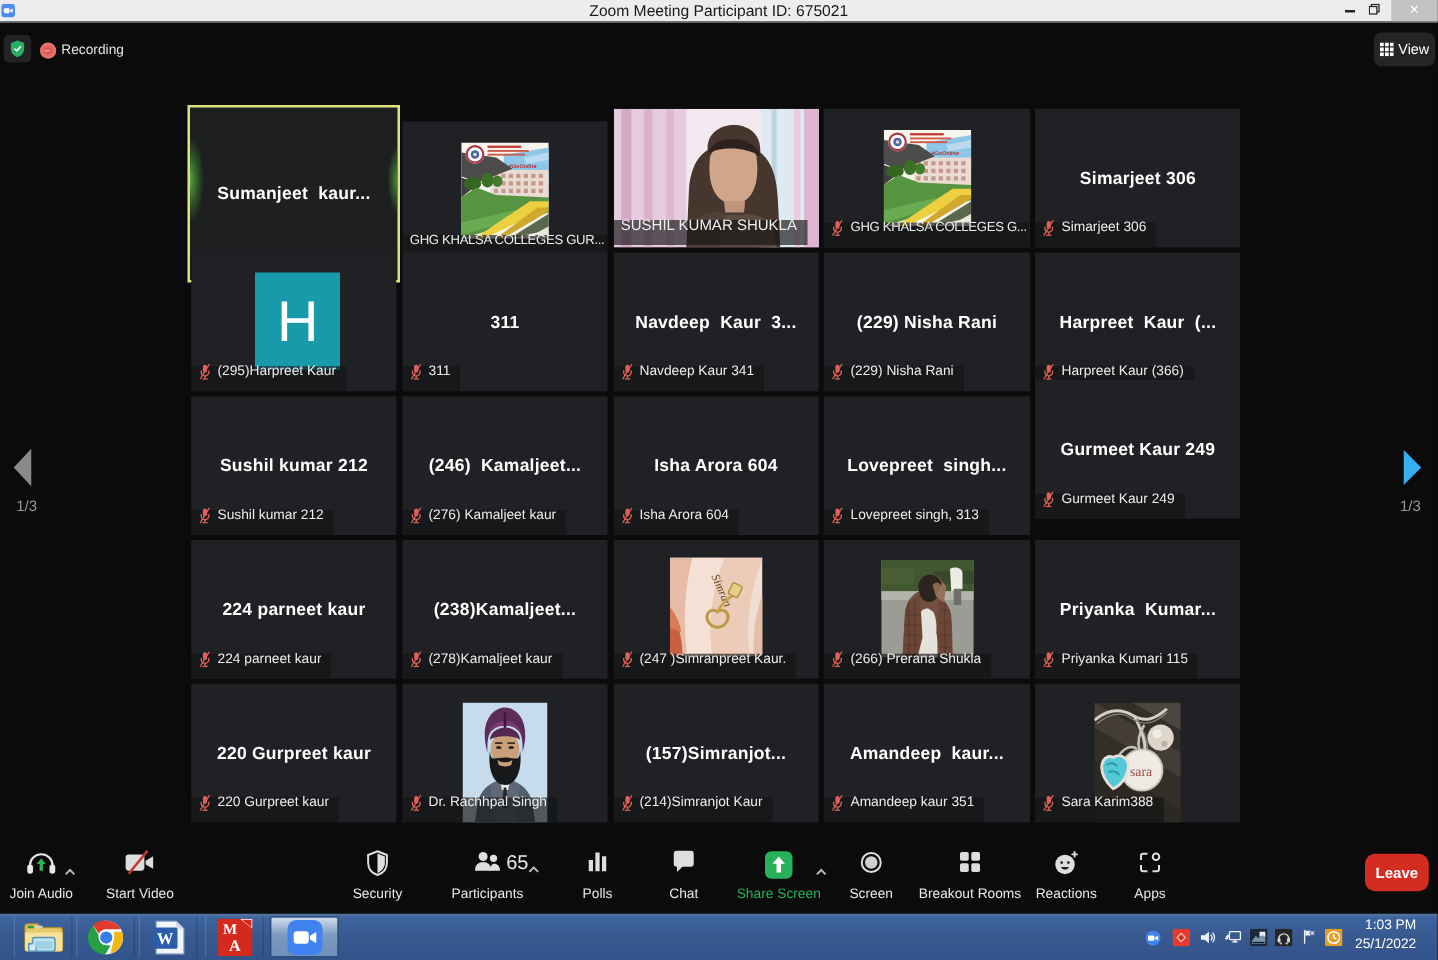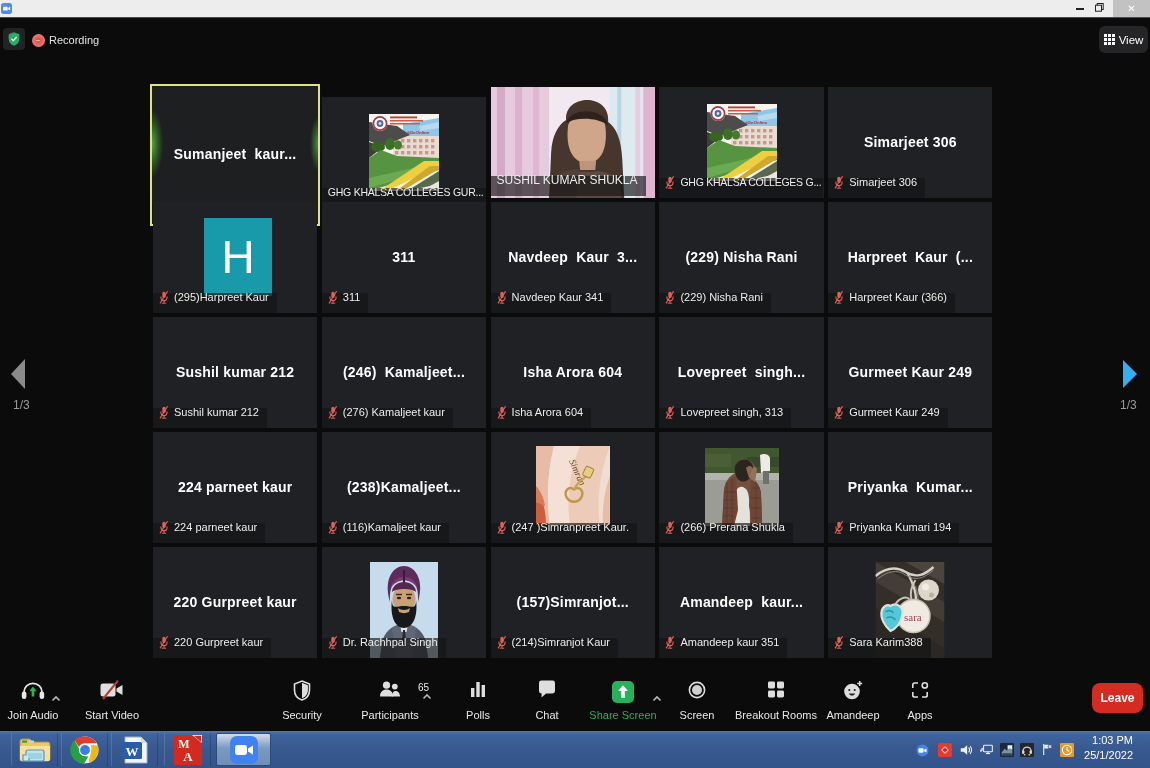--- a/index.html
+++ b/index.html
@@ -16,35 +16,36 @@
 .lab span {overflow:hidden}
 .cimg {position:absolute;left:50%;transform:translateX(-50%)}
 #arrL {position:absolute;left:11px;top:359px;width:0;height:0;border-top:15.5px solid transparent;border-bottom:15.5px solid transparent;border-right:14.5px solid #8a8a8a}
 #arrR {position:absolute;left:1123px;top:360px;width:0;height:0;border-top:14.5px solid transparent;border-bottom:14.5px solid transparent;border-left:14.5px solid #35aef3}
 .pnum {position:absolute;color:#9a9a9a;font-size:12px}
 #viewbtn {position:absolute;left:1099px;top:26px;width:49px;height:27px;background:#252527;border-radius:6px;color:#fff;font-size:11.5px;display:flex;align-items:center;justify-content:center;gap:4px}
 .tbi {position:absolute;top:676px;transform:translateX(-50%);text-align:center;width:130px}
 .tbi .ticon {position:absolute;left:50%;transform:translateX(-50%);top:4px;height:24px}
 .tbi .tlab {position:absolute;left:0;right:0;top:33px;font-size:11px;color:#e8e8e8}
 .tbi .caret {position:absolute}
-.n65 {position:absolute;left:93px;top:6px;font-size:10px;color:#e8e8e8}
+.n65 {position:absolute;left:80px;top:6px;font-size:16px;color:#e8e8e8}
 #leave {position:absolute;left:1092px;top:683px;width:51px;height:30px;background:#d42c21;border-radius:8px;color:#fff;font-size:12px;font-weight:bold;text-align:center;line-height:30px}
 #taskbar {position:absolute;left:0;top:731px;width:1150px;height:37px;background:linear-gradient(#54779f 0%,#3d639f 10%,#38598e 50%,#33548b 100%)}
 .tkb {position:absolute;top:2px;width:47px;height:33px;border-left:1px solid rgba(255,255,255,0.13);border-right:1px solid rgba(0,0,0,0.18);display:flex;align-items:center;justify-content:center}
 .tkb.on {background:linear-gradient(rgba(235,243,250,0.85),rgba(180,205,230,0.55) 45%,rgba(150,180,215,0.6));border:1px solid #2a4a78;border-radius:2px}
 .tri {position:absolute}
 #clock {position:absolute;right:17px;top:733px;text-align:right;color:#fff;font-size:11px;line-height:15px}
 </style></head>
 <body>
 <div id="tbar">
   <svg width="11" height="11" viewBox="0 0 24 24" style="position:absolute;left:1px;top:3px">
       <rect width="24" height="24" rx="6" fill="#4a8cf0"></rect>
       <rect x="4.5" y="8" width="10" height="8.5" rx="2" fill="#fff"></rect>
       <path d="M15.5 10.8 L20 8.4 V15.8 L15.5 13.4 Z" fill="#fff"></path>
     </svg>
+  <div class="ttl">Zoom Meeting Participant ID: 675021</div>
   <div style="position:absolute;right:66px;top:8px;width:8px;height:2px;background:#222"></div>
   <svg width="9" height="9" viewBox="0 0 9 9" style="position:absolute;right:46px;top:3px">
       <rect x="2.2" y="0.5" width="6" height="6" fill="none" stroke="#222" stroke-width="1"></rect>
       <rect x="0.5" y="2.2" width="6" height="6" fill="#eee" stroke="#222" stroke-width="1"></rect>
     </svg>
   <div id="closebtn">✕</div>
 </div>
 <div style="position:absolute;left:3px;top:28px;width:22px;height:22px;background:#232325;border-radius:4px"></div>
 <svg width="12" height="14" viewBox="0 0 18 21" style="position:absolute;left:8px;top:32px">
     <path d="M9 0.5 L17 3.5 V10 C17 15.5 13.8 19 9 20.6 C4.2 19 1 15.5 1 10 V3.5 Z" fill="#27ae60"></path>
@@ -361,21 +362,21 @@
           <rect x="3.3" y="0.7" width="3.4" height="6.3" rx="1.7"></rect>
           <path d="M1.4 5.4v1.2a3.6 3.6 0 0 0 7.2 0V5.4H7.5v1.2a2.5 2.5 0 0 1-5 0V5.4z"></path>
           <rect x="4.4" y="10" width="1.2" height="1.8"></rect>
           <rect x="2.8" y="11.7" width="4.4" height="1"></rect>
         </g>
         <line x1="1" y1="12.4" x2="8.6" y2="0.2" stroke="#e0605a" stroke-width="1.1"></line>
       </svg>
       <span>Lovepreet singh, 313</span>
     </div>
   </div>
-<div class="tile" style="left:828.2px;top:317px">
+<div class="tile" style="left:828.2px;top:304px">
     <div class="nm">Gurmeet Kaur 249</div>
     <div class="lab" style="">
       <svg class="mic" width="10" height="13" viewBox="0 0 10 13">
         <g fill="#e0605a">
           <rect x="3.3" y="0.7" width="3.4" height="6.3" rx="1.7"></rect>
           <path d="M1.4 5.4v1.2a3.6 3.6 0 0 0 7.2 0V5.4H7.5v1.2a2.5 2.5 0 0 1-5 0V5.4z"></path>
           <rect x="4.4" y="10" width="1.2" height="1.8"></rect>
           <rect x="2.8" y="11.7" width="4.4" height="1"></rect>
         </g>
         <line x1="1" y1="12.4" x2="8.6" y2="0.2" stroke="#e0605a" stroke-width="1.1"></line>
@@ -403,21 +404,21 @@
     <div class="lab" style="">
       <svg class="mic" width="10" height="13" viewBox="0 0 10 13">
         <g fill="#e0605a">
           <rect x="3.3" y="0.7" width="3.4" height="6.3" rx="1.7"></rect>
           <path d="M1.4 5.4v1.2a3.6 3.6 0 0 0 7.2 0V5.4H7.5v1.2a2.5 2.5 0 0 1-5 0V5.4z"></path>
           <rect x="4.4" y="10" width="1.2" height="1.8"></rect>
           <rect x="2.8" y="11.7" width="4.4" height="1"></rect>
         </g>
         <line x1="1" y1="12.4" x2="8.6" y2="0.2" stroke="#e0605a" stroke-width="1.1"></line>
       </svg>
-      <span>(116)Kamaljeet kaur</span>
+      <span>(278)Kamaljeet kaur</span>
     </div>
   </div>
 <div class="tile" style="left:490.6px;top:432px">
     <div class="cimg" style="top:14px"><svg width="74" height="79" viewBox="0 0 74 79" preserveAspectRatio="none">
 <rect width="74" height="79" fill="#f1ded2"></rect>
 <path d="M18 0 C12 24 10 52 14 79 L0 79 L0 0 Z" fill="#e6bca6"></path>
 <path d="M44 0 C34 24 30 52 34 79 L14 79 C10 52 12 24 18 0 Z" fill="#f4e0d4"></path>
 <path d="M74 0 C64 26 60 54 64 79 L34 79 C30 52 34 24 44 0 Z" fill="#ecccb8"></path>
 <path d="M74 30 C68 46 66 62 67 79 L74 79 Z" fill="#e4bea6"></path>
 <path d="M0 44 C6 50 10 64 10 79 L0 79 Z" fill="#cc5e40"></path>
@@ -488,21 +489,21 @@
     <div class="lab" style="">
       <svg class="mic" width="10" height="13" viewBox="0 0 10 13">
         <g fill="#e0605a">
           <rect x="3.3" y="0.7" width="3.4" height="6.3" rx="1.7"></rect>
           <path d="M1.4 5.4v1.2a3.6 3.6 0 0 0 7.2 0V5.4H7.5v1.2a2.5 2.5 0 0 1-5 0V5.4z"></path>
           <rect x="4.4" y="10" width="1.2" height="1.8"></rect>
           <rect x="2.8" y="11.7" width="4.4" height="1"></rect>
         </g>
         <line x1="1" y1="12.4" x2="8.6" y2="0.2" stroke="#e0605a" stroke-width="1.1"></line>
       </svg>
-      <span>Priyanka Kumari 194</span>
+      <span>Priyanka Kumari 115</span>
     </div>
   </div>
 <div class="tile" style="left:153.0px;top:547px">
     <div class="nm">220 Gurpreet kaur</div>
     <div class="lab" style="">
       <svg class="mic" width="10" height="13" viewBox="0 0 10 13">
         <g fill="#e0605a">
           <rect x="3.3" y="0.7" width="3.4" height="6.3" rx="1.7"></rect>
           <path d="M1.4 5.4v1.2a3.6 3.6 0 0 0 7.2 0V5.4H7.5v1.2a2.5 2.5 0 0 1-5 0V5.4z"></path>
           <rect x="4.4" y="10" width="1.2" height="1.8"></rect>
@@ -700,21 +701,21 @@
     <div class="tlab" style="">Breakout Rooms</div>
   </div>
 <div class="tbi" style="left:853px">
     <div class="ticon"><svg width="21" height="21" viewBox="0 0 21 21">
         <circle cx="9.5" cy="11.5" r="7.8" fill="#dedede"></circle>
         <circle cx="6.8" cy="10" r="1.1" fill="#232323"></circle>
         <circle cx="12.2" cy="10" r="1.1" fill="#232323"></circle>
         <path d="M6.2 13.6 a3.6 3.6 0 0 0 6.6 0 Z" fill="#232323"></path>
         <path d="M17.2 1 v5 M14.7 3.5 h5" stroke="#dedede" stroke-width="1.5"></path>
       </svg></div>
-    <div class="tlab" style="">Amandeep</div>
+    <div class="tlab" style="">Reactions</div>
   </div>
 <div class="tbi" style="left:920px">
     <div class="ticon"><svg width="20" height="20" viewBox="0 0 20 20">
         <g fill="none" stroke="#dedede" stroke-width="1.6">
           <path d="M8 3 H4.6 A1.8 1.8 0 0 0 2.8 4.8 V8"></path>
           <path d="M2.8 12 V15.2 A1.8 1.8 0 0 0 4.6 17 H8"></path>
           <path d="M12 17 H15.4 A1.8 1.8 0 0 0 17.2 15.2 V12"></path>
         </g>
         <circle cx="14.8" cy="5.4" r="2.6" fill="none" stroke="#dedede" stroke-width="1.6"></circle>
       </svg></div>

